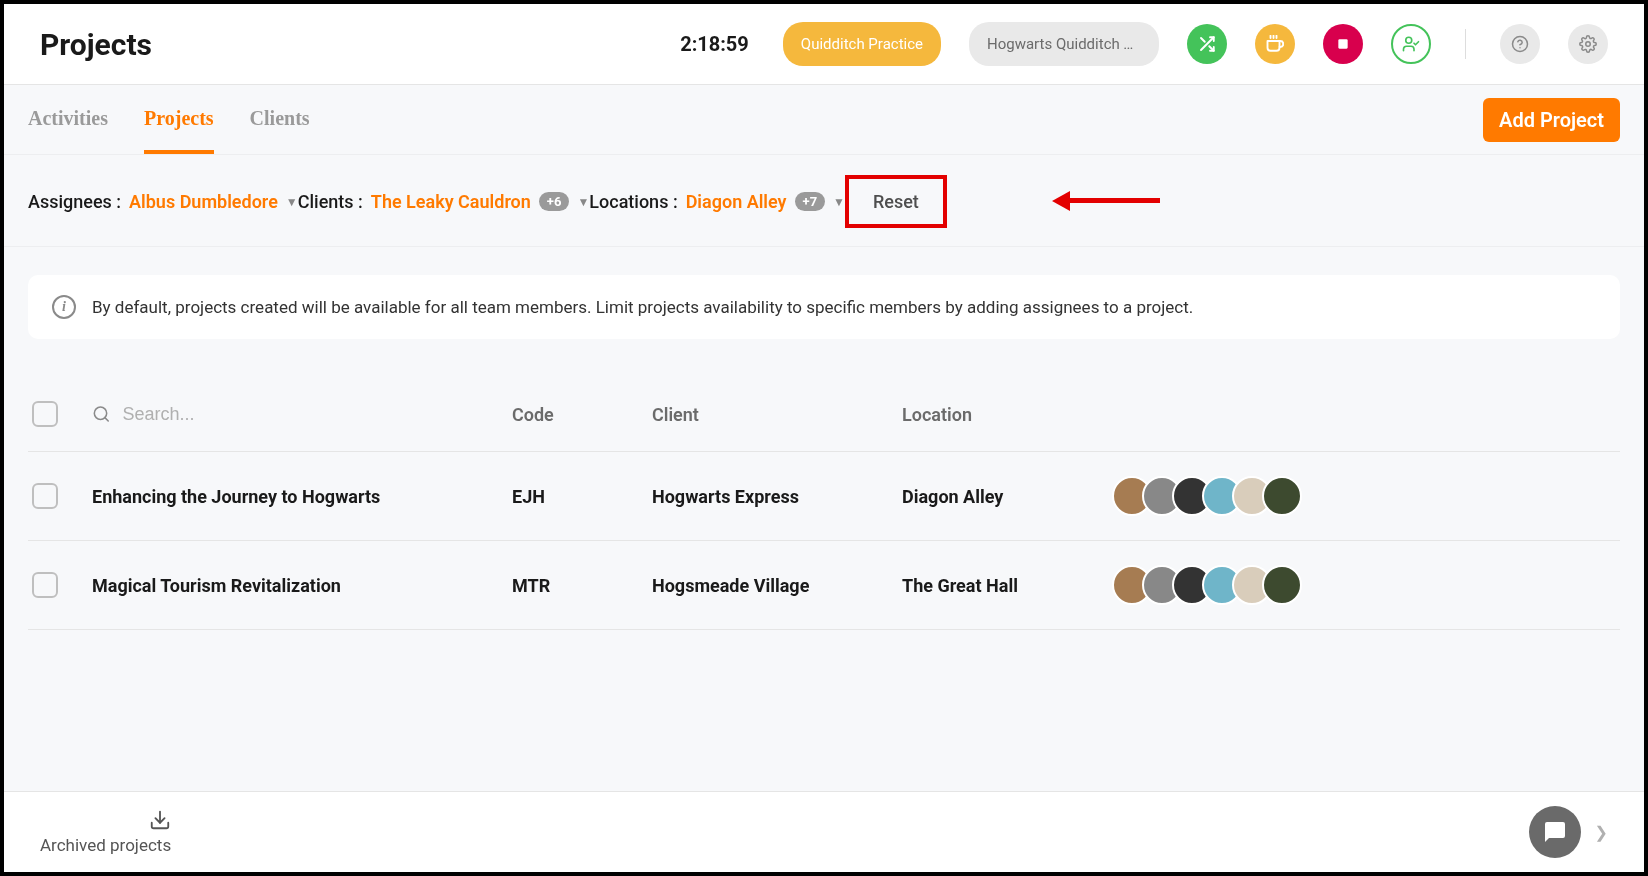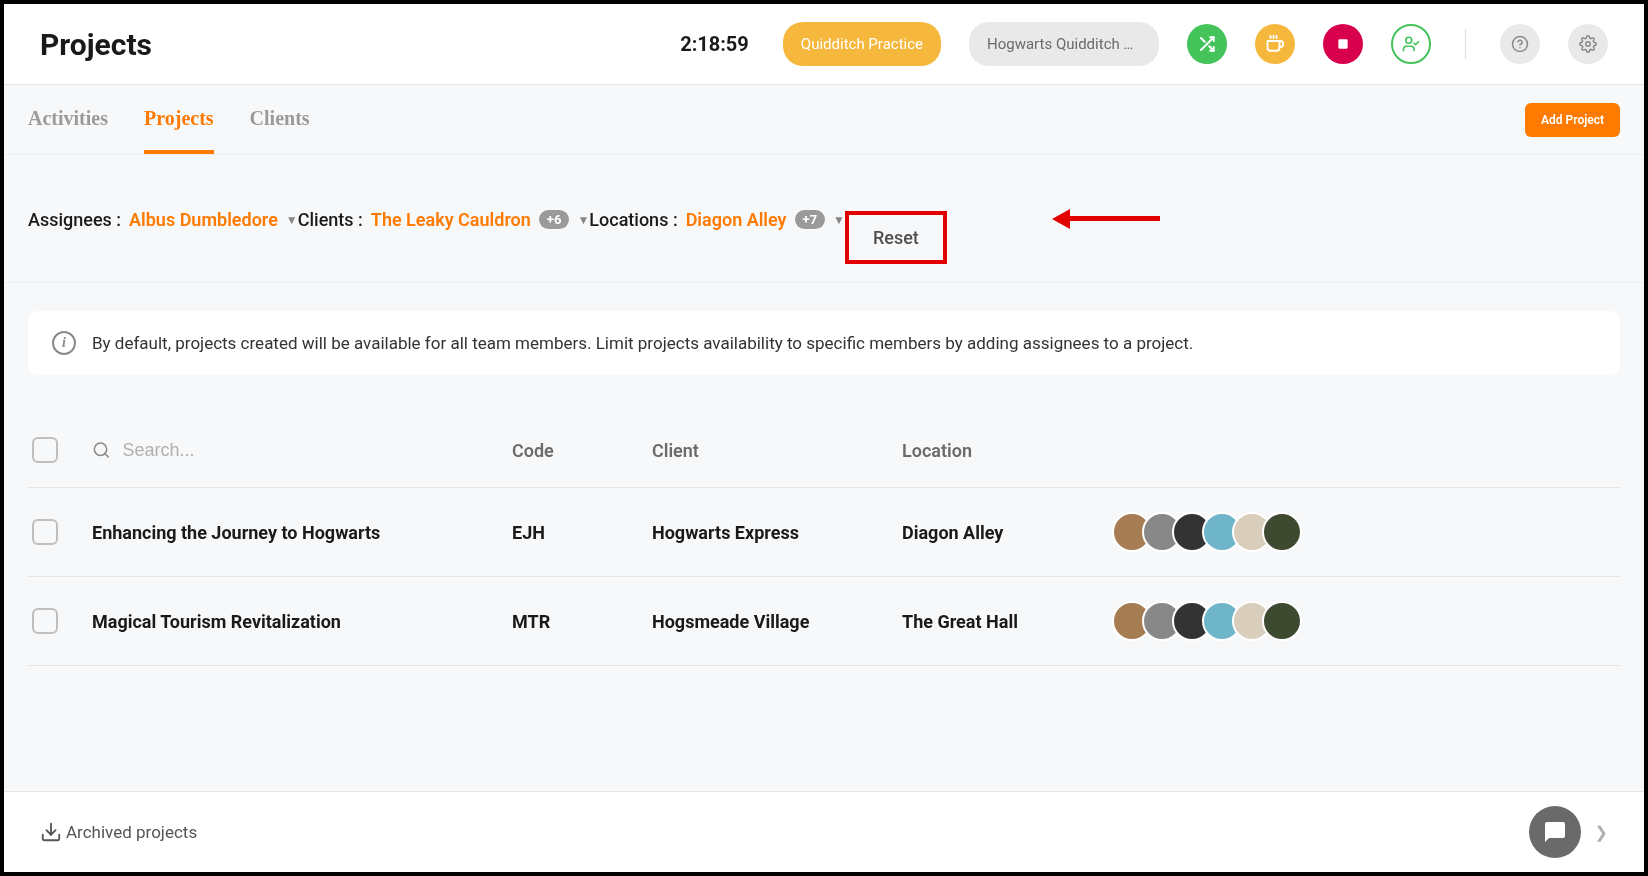--- a/index.html
+++ b/index.html
@@ -78,21 +78,21 @@
   font-size: 20px;
   font-weight: 600;
   color: #9a9a9a;
   cursor: pointer;
   border-bottom: 4px solid transparent;
 }
 .tab.active { color: #ff7a00; border-bottom-color: #ff7a00; }
 .add-btn {
   background: #ff7a00; color: #fff;
   padding: 10px 16px; border-radius: 6px;
-  font-weight: 600; font-size: 12px;
+  font-weight: 600; font-size: 20px;
   cursor: pointer;
 }
 
 
 .filters-row {
   display: flex;
   align-items: center;
   padding: 20px 24px 18px 24px;
   background: #f7f8fa;
   border-bottom: 1px solid #edeef0;
@@ -110,21 +110,20 @@
   padding: 2px 8px; border-radius: 11px;
 }
 .chevron { color: #888; font-size: 12px; }
 .reset-box {
   border: 4px solid #e30000;
   padding: 12px 24px;
   color: #4e4e4e;
   font-size: 18px;
   font-weight: 500;
   cursor: pointer;
-  margin-top: 36px;
 }
 .arrow-annot {
   position: absolute;
   left: 1048px;
   top: 50%;
   transform: translateY(-50%);
   display: flex;
   align-items: center;
 }
 .arrow-annot .shaft {
@@ -217,21 +216,21 @@
   border-top: 1px solid #e5e5e5;
   background: #fff;
   padding: 14px 36px;
   display: flex;
   align-items: center;
   gap: 14px;
   color: #555;
   font-size: 17px;
   justify-content: space-between;
 }
-.footer-left { display: flex; align-items: center; gap: 4px; cursor: pointer; }
+.footer-left { display: flex; align-items: flex-end; gap: 4px; cursor: pointer; flex-direction: column; }
 .footer-right { display: flex; align-items: center; gap: 14px; }
 .chat-btn {
   width: 52px; height: 52px; border-radius: 50%;
   background: #6a6a6a; color: #fff;
   display: flex; align-items: center; justify-content: center;
   cursor: pointer;
 }
 .chev-right { color: #b0b0b0; font-size: 16px; }
 </style>
 </head>

